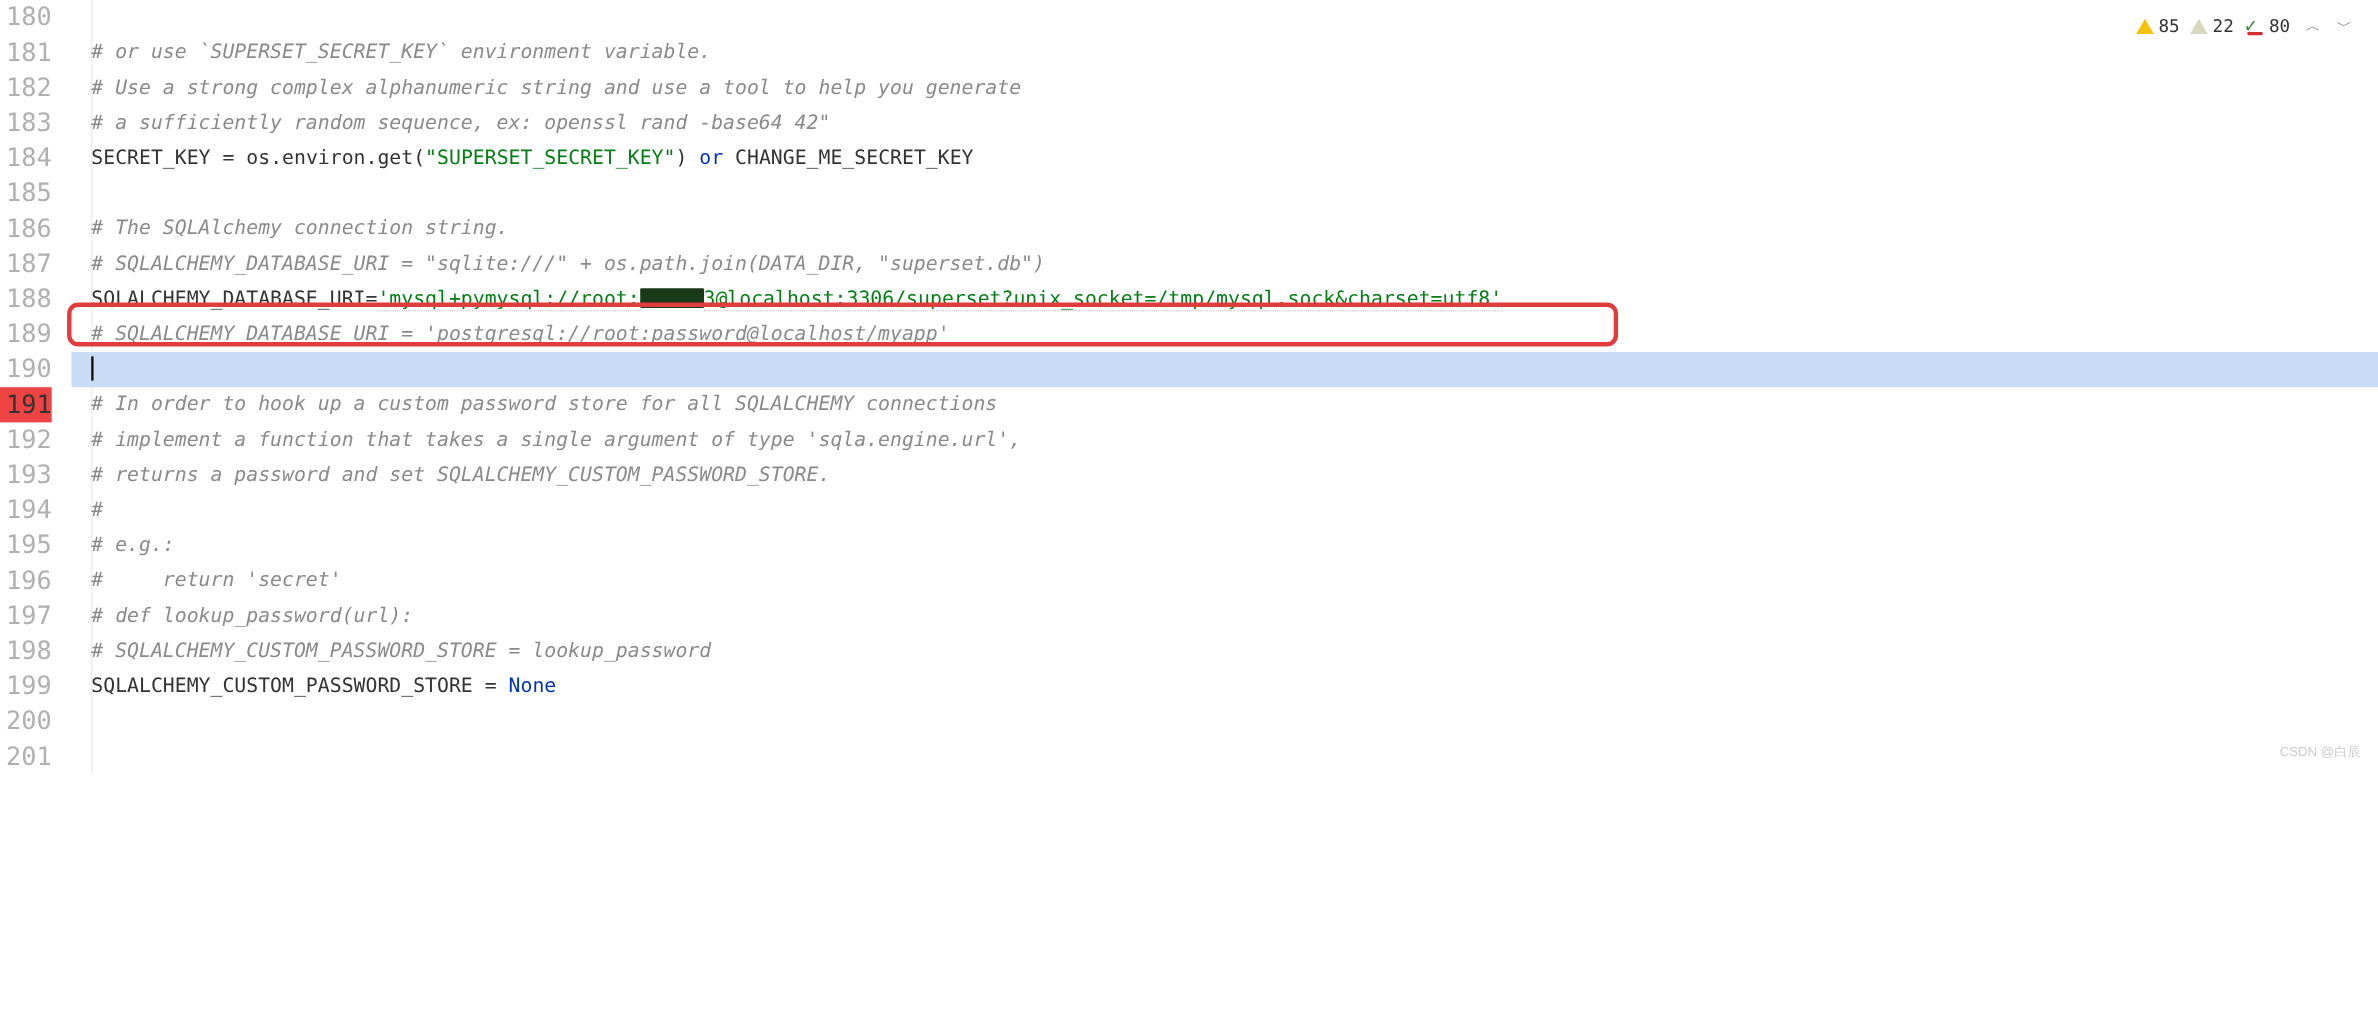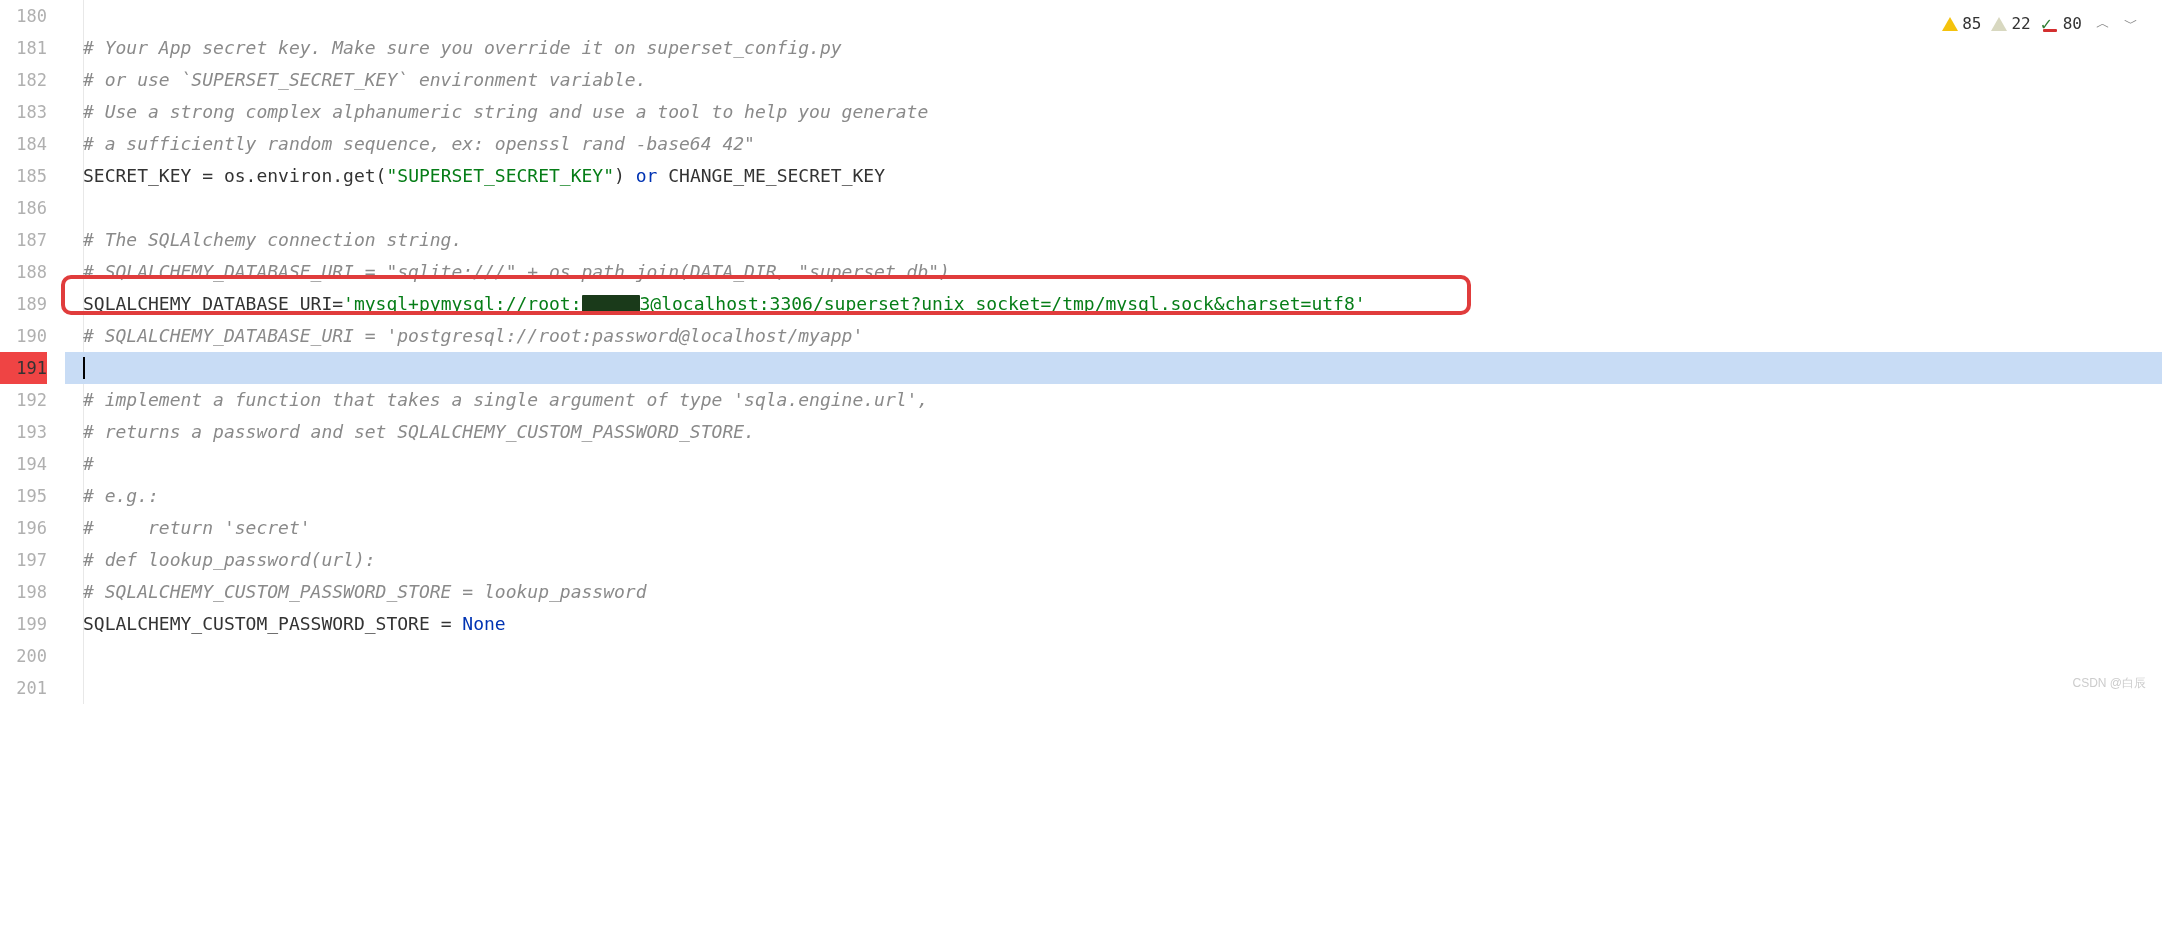--- a/index.html
+++ b/index.html
@@ -23,21 +23,21 @@
       width: 65px;
       flex-shrink: 0;
       text-align: right;
       padding-right: 18px;
       user-select: none;
     }
     .line-number {
       color: #b0b0b0;
       height: 32px;
       line-height: 32px;
-      font-size: 17px;
+      font-size: 23px;
     }
     .line-number.active {
       color: #333;
       background: #ef4444;
     }
     .code-area {
       flex: 1;
       position: relative;
     }
     .code-line {
@@ -205,31 +205,31 @@
     <div class="line-number">197</div>
     <div class="line-number">198</div>
     <div class="line-number">199</div>
     <div class="line-number">200</div>
     <div class="line-number">201</div>
   </div>
 
   <div class="code-area">
     <div class="code-content">
       <div class="code-line"></div>
-      <div class="code-line"><span class="comment"># Your App secret key. Make sure you override it on superset_config.py</span></div>
       <div class="code-line"><span class="comment"># or use `SUPERSET_SECRET_KEY` environment variable.</span></div>
       <div class="code-line"><span class="comment"># Use a strong complex alphanumeric string and use a tool to help you generate</span></div>
       <div class="code-line"><span class="comment"># a sufficiently random sequence, ex: openssl rand -base64 42"</span></div>
       <div class="code-line"><span class="identifier">SECRET_KEY </span><span class="operator">= </span><span class="identifier">os.environ.get(</span><span class="string">"SUPERSET_SECRET_KEY"</span><span class="identifier">) </span><span class="keyword-or">or</span><span class="identifier"> CHANGE_ME_SECRET_KEY</span></div>
       <div class="code-line"></div>
       <div class="code-line"><span class="comment"># The SQLAlchemy connection string.</span></div>
       <div class="code-line"><span class="comment"># SQLALCHEMY_DATABASE_URI = "sqlite:///" + os.path.join(DATA_DIR, "superset.db")</span></div>
       <div class="code-line"><span class="identifier">SQLALCHEMY_DATABASE_URI</span><span class="operator">=</span><span class="string underline-warn">'mysql+pymysql://root:</span><span class="redacted"></span><span class="string underline-warn">3@localhost:3306/superset?unix_socket=/tmp/mysql.sock&amp;charset=utf8'</span></div>
       <div class="code-line"><span class="comment"># SQLALCHEMY_DATABASE_URI = 'postgresql://root:password@localhost/myapp'</span></div>
       <div class="code-line active"><span class="cursor"></span></div>
+      <div class="code-line"><span class="comment"># In order to hook up a custom password store for all SQLALCHEMY connections</span></div>
       <div class="code-line"><span class="comment"># implement a function that takes a single argument of type 'sqla.engine.url',</span></div>
       <div class="code-line"><span class="comment"># returns a password and set SQLALCHEMY_CUSTOM_PASSWORD_STORE.</span></div>
       <div class="code-line"><span class="comment">#</span></div>
       <div class="code-line"><span class="comment"># e.g.:</span></div>
       <div class="code-line"><span class="comment">#     return 'secret'</span></div>
       <div class="code-line"><span class="comment"># def lookup_password(url):</span></div>
       <div class="code-line"><span class="comment"># SQLALCHEMY_CUSTOM_PASSWORD_STORE = lookup_password</span></div>
       <div class="code-line"><span class="identifier">SQLALCHEMY_CUSTOM_PASSWORD_STORE </span><span class="operator">= </span><span class="none-kw">None</span></div>
       <div class="code-line"></div>
     </div>

